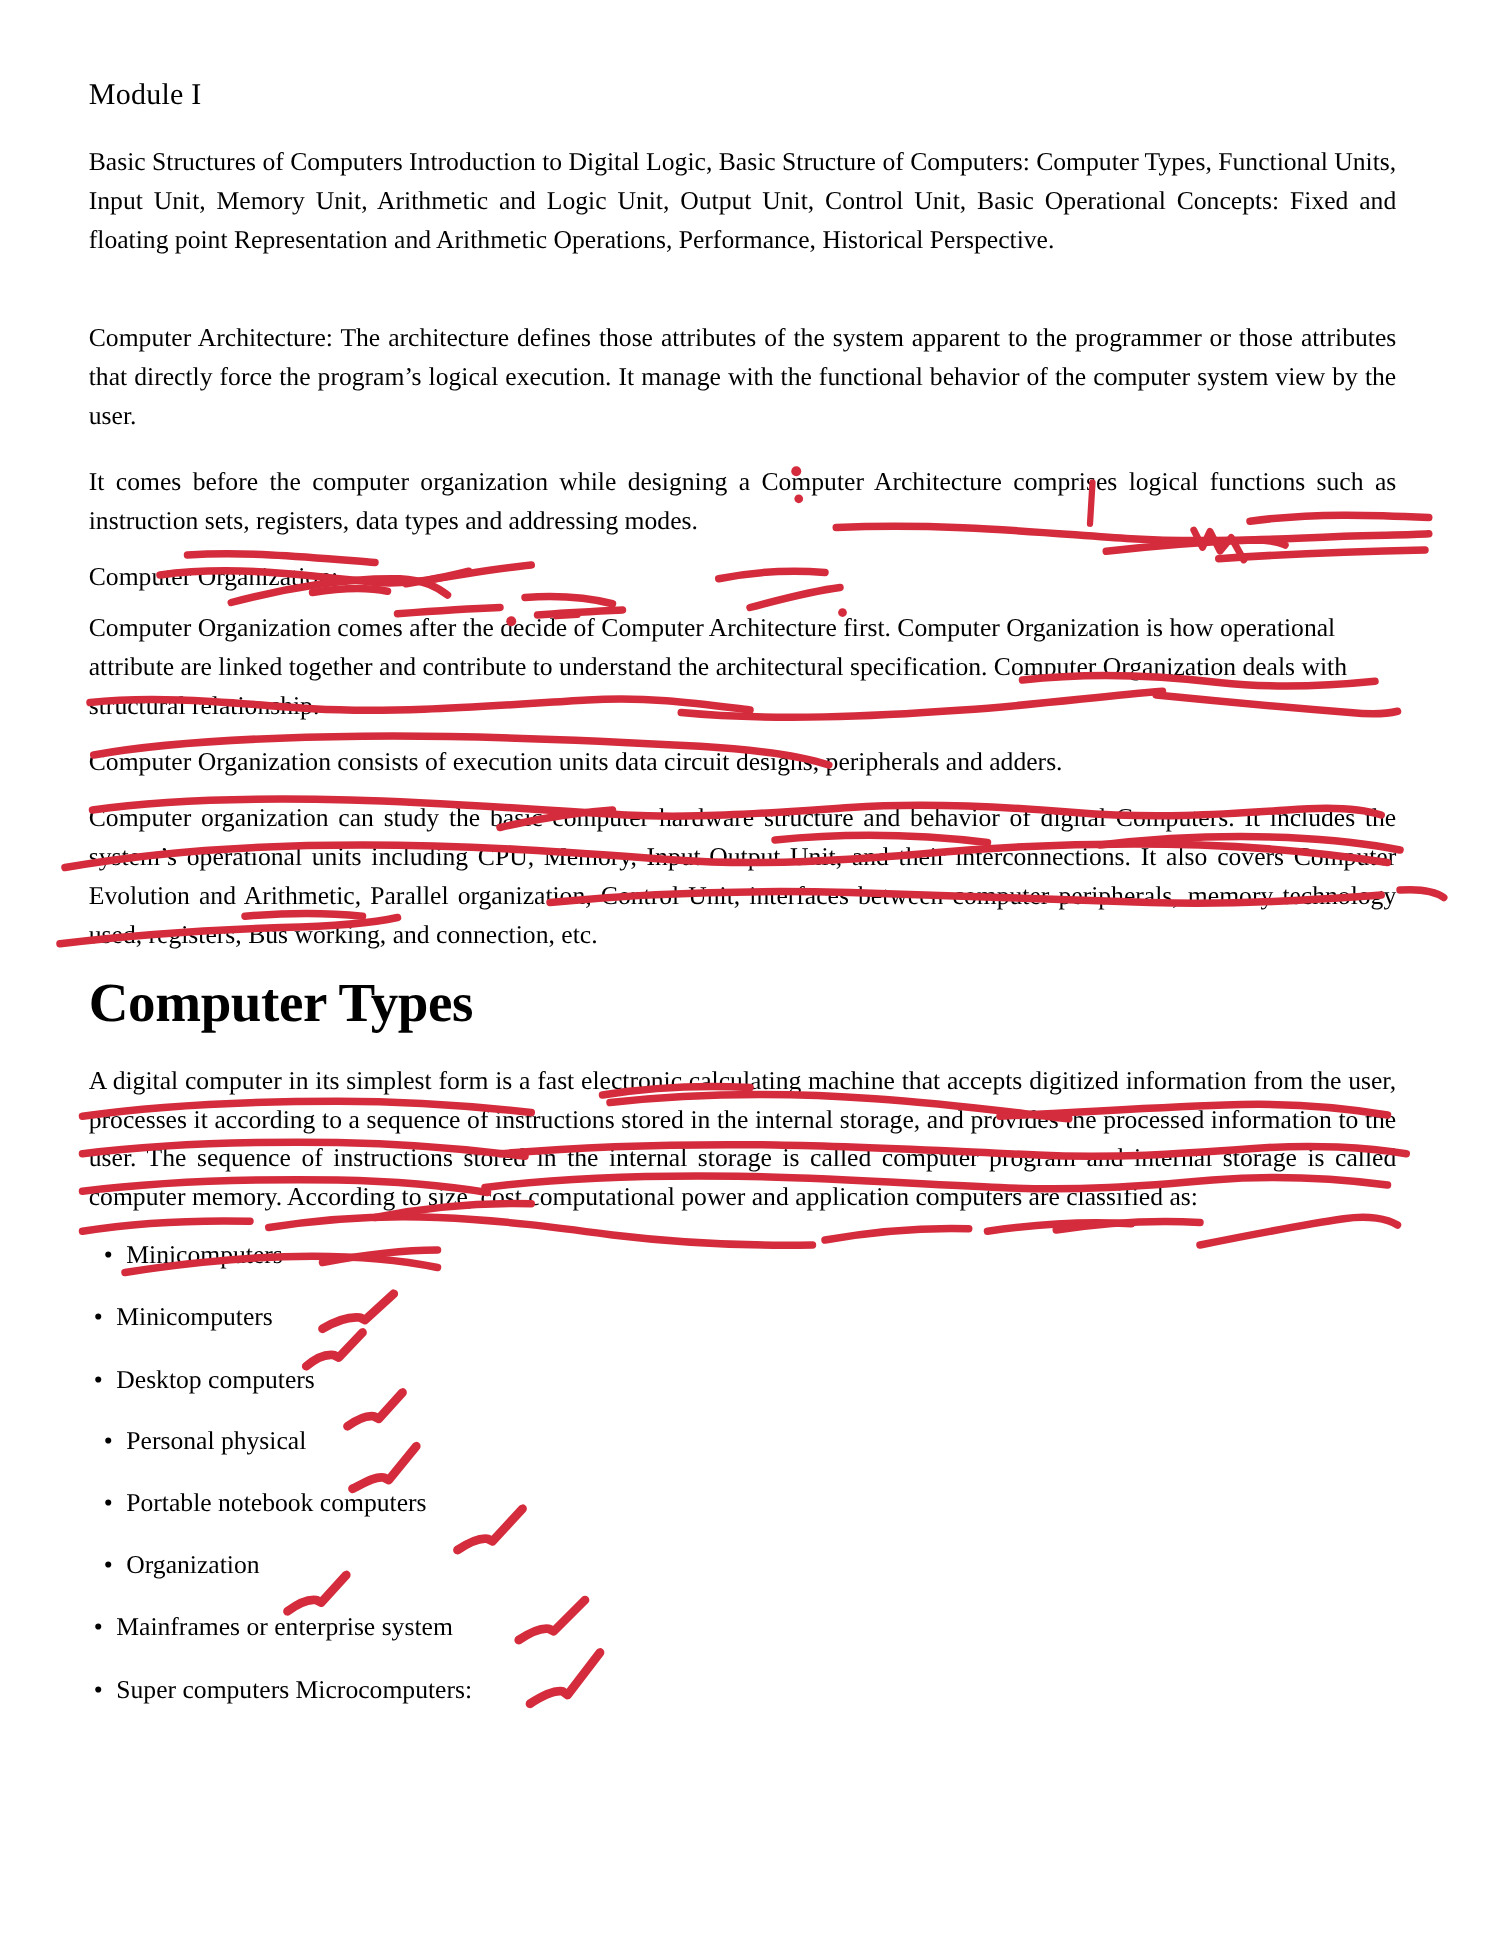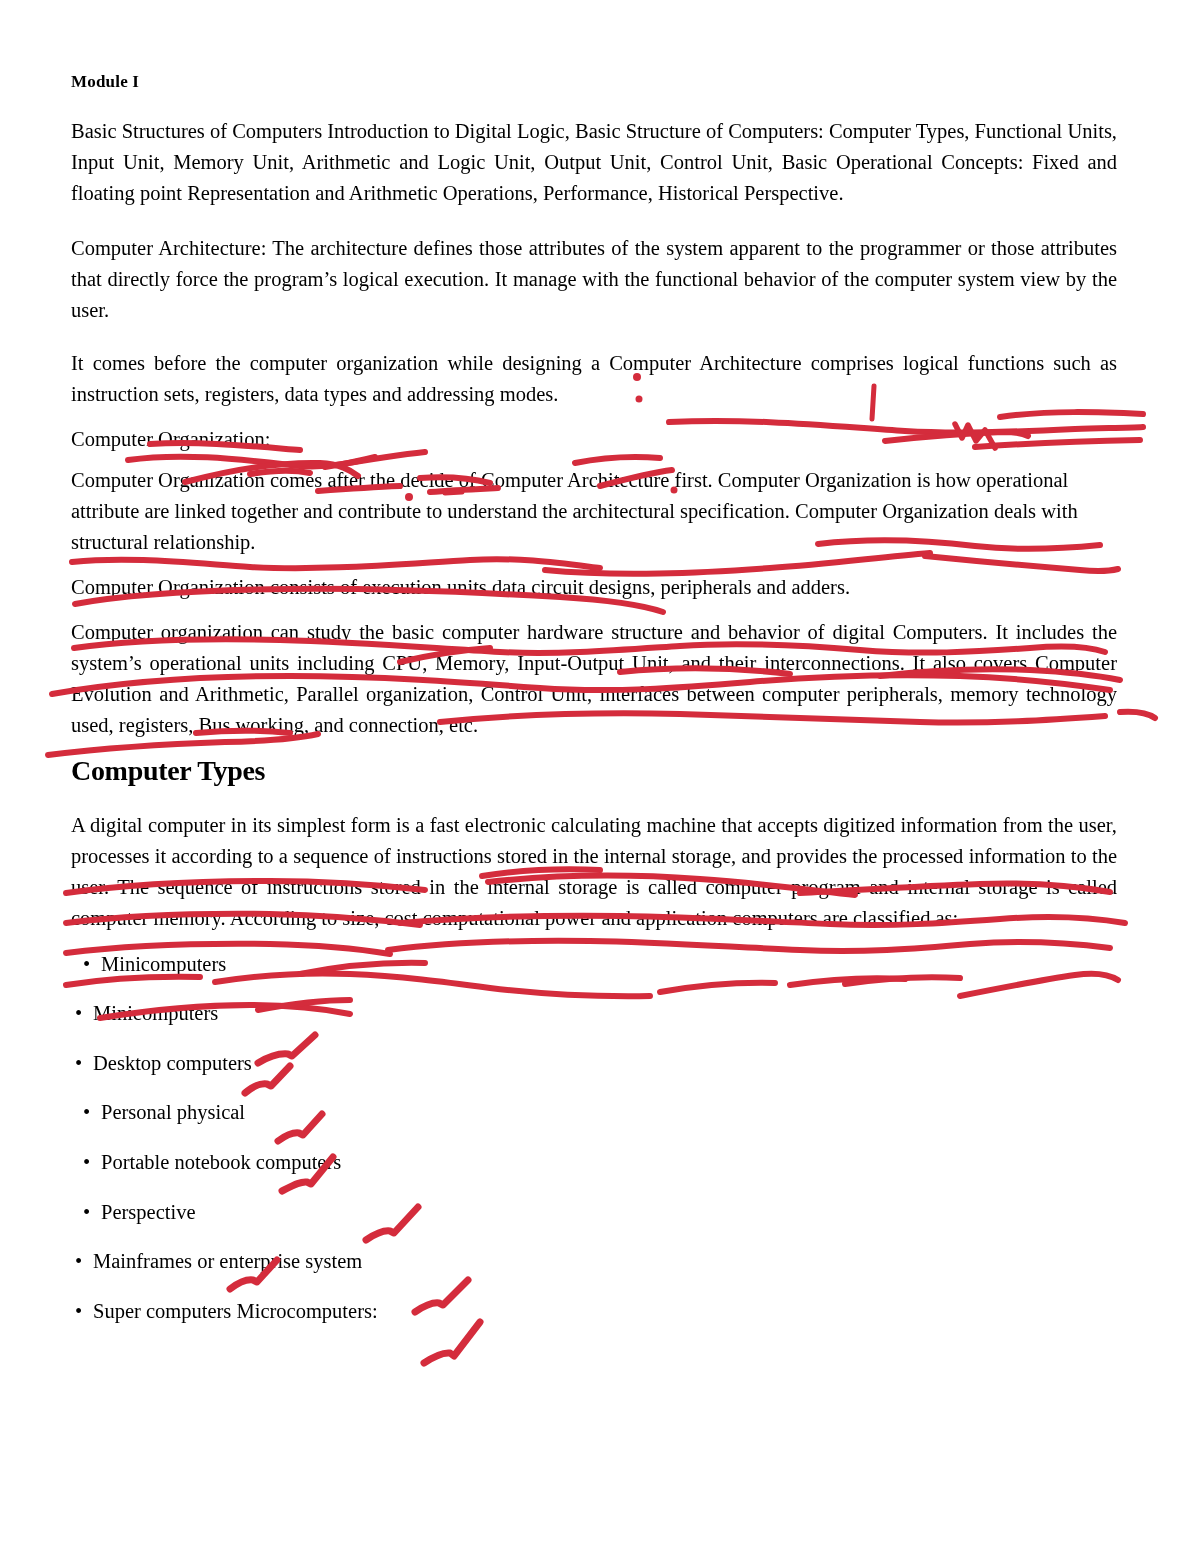--- a/index.html
+++ b/index.html
@@ -27,37 +27,37 @@
   .ink-layer {
     position: absolute;
     left: 0;
     top: 0;
     width: 1200px;
     height: 1553px;
     pointer-events: none;
     z-index: 5;
   }
   h1.module-title {
-    font-size: 17px;
-    font-weight: bold;
-    margin: 12px 0 24px 0;
+    font-size: 24px;
+    font-weight: normal;
+    margin: 2px 0 24px 0;
     line-height: 1.2;
     letter-spacing: 0.2px;
   }
   p.para {
     font-size: 20.5px;
     line-height: 31px;
     margin: 0 0 22px 0;
     text-align: justify;
   }
   p.para.noj { text-align: left; }
   p.tight { margin-bottom: 10px; }
   .b { font-weight: normal; }
   h2.big-heading {
-    font-size: 28px;
+    font-size: 44px;
     font-weight: bold;
     margin: 14px 0 22px 0;
     line-height: 1.15;
     letter-spacing: -0.3px;
   }
   ul.types-list {
     list-style: none;
     margin: 8px 0 0 0;
     padding: 0;
   }
@@ -78,21 +78,21 @@
 </style>
 </head>
 <body>
 
 <div id="page">
 
   <div id="content">
 
     <h1 class="module-title">Module I</h1>
 
-    <p class="para" style="margin-bottom:24px;">Basic Structures of Computers Introduction to Digital Logic, Basic Structure of Computers: Computer Types, Functional Units, Input Unit, Memory Unit, Arithmetic and Logic Unit, Output Unit, Control Unit, Basic Operational Concepts: Fixed and floating point Representation and Arithmetic Operations, Performance, Historical Perspective.</p>
+    <p class="para" style="margin-bottom:48px;">Basic Structures of Computers Introduction to Digital Logic, Basic Structure of Computers: Computer Types, Functional Units, Input Unit, Memory Unit, Arithmetic and Logic Unit, Output Unit, Control Unit, Basic Operational Concepts: Fixed and floating point Representation and Arithmetic Operations, Performance, Historical Perspective.</p>
 
     <p class="para">
       <span class="b">Computer Architecture</span><span>: The architecture defines those attributes of the system apparent to the programmer or those attributes that directly force the program’s logical execution. It manage with the functional behavior of the computer system view by the user.</span>
     </p>
 
     <p class="para" style="margin-bottom:14px;">
       <span> It comes before the computer organization while designing a Computer Architecture comprises </span><span class="b">logical functions such as instruction sets, registers, data types and addressing modes.</span>
     </p>
 
     <p class="para tight">
@@ -114,21 +114,21 @@
     <h2 class="big-heading">Computer Types</h2>
 
     <p class="para" style="margin-bottom:18px;">A digital computer in its simplest form is a fast electronic calculating machine that accepts digitized information from the user, processes it according to a sequence of instructions stored in the internal storage, and provides the processed information to the user. The sequence of instructions stored in the internal storage is called computer program and internal storage is called computer memory. According to size, cost computational power and application computers are classified as:</p>
 
     <ul class="types-list">
       <li class="ind"><span class="bullet-dot">•</span><span>Minicomputers</span></li>
       <li><span class="bullet-dot">•</span><span>Minicomputers</span></li>
       <li><span class="bullet-dot">•</span><span>Desktop computers</span></li>
       <li class="ind"><span class="bullet-dot">•</span><span>Personal physical</span></li>
       <li class="ind"><span class="bullet-dot">•</span><span>Portable notebook computers</span></li>
-      <li class="ind"><span class="bullet-dot">•</span><span>Perspective</span></li>
+      <li class="ind"><span class="bullet-dot">•</span><span>Organization</span></li>
       <li><span class="bullet-dot">•</span><span>Mainframes or enterprise system</span></li>
       <li><span class="bullet-dot">•</span><span>Super computers Microcomputers:</span></li>
     </ul>
 
   </div>
 
   <svg class="ink-layer" viewBox="0 0 1200 1553">
     <g id="ink" fill="none" stroke="#D42C3C" stroke-width="6" stroke-linecap="round" stroke-linejoin="round">
 
       <circle cx="637" cy="377" r="4" fill="#D42C3C" stroke="none"></circle>

